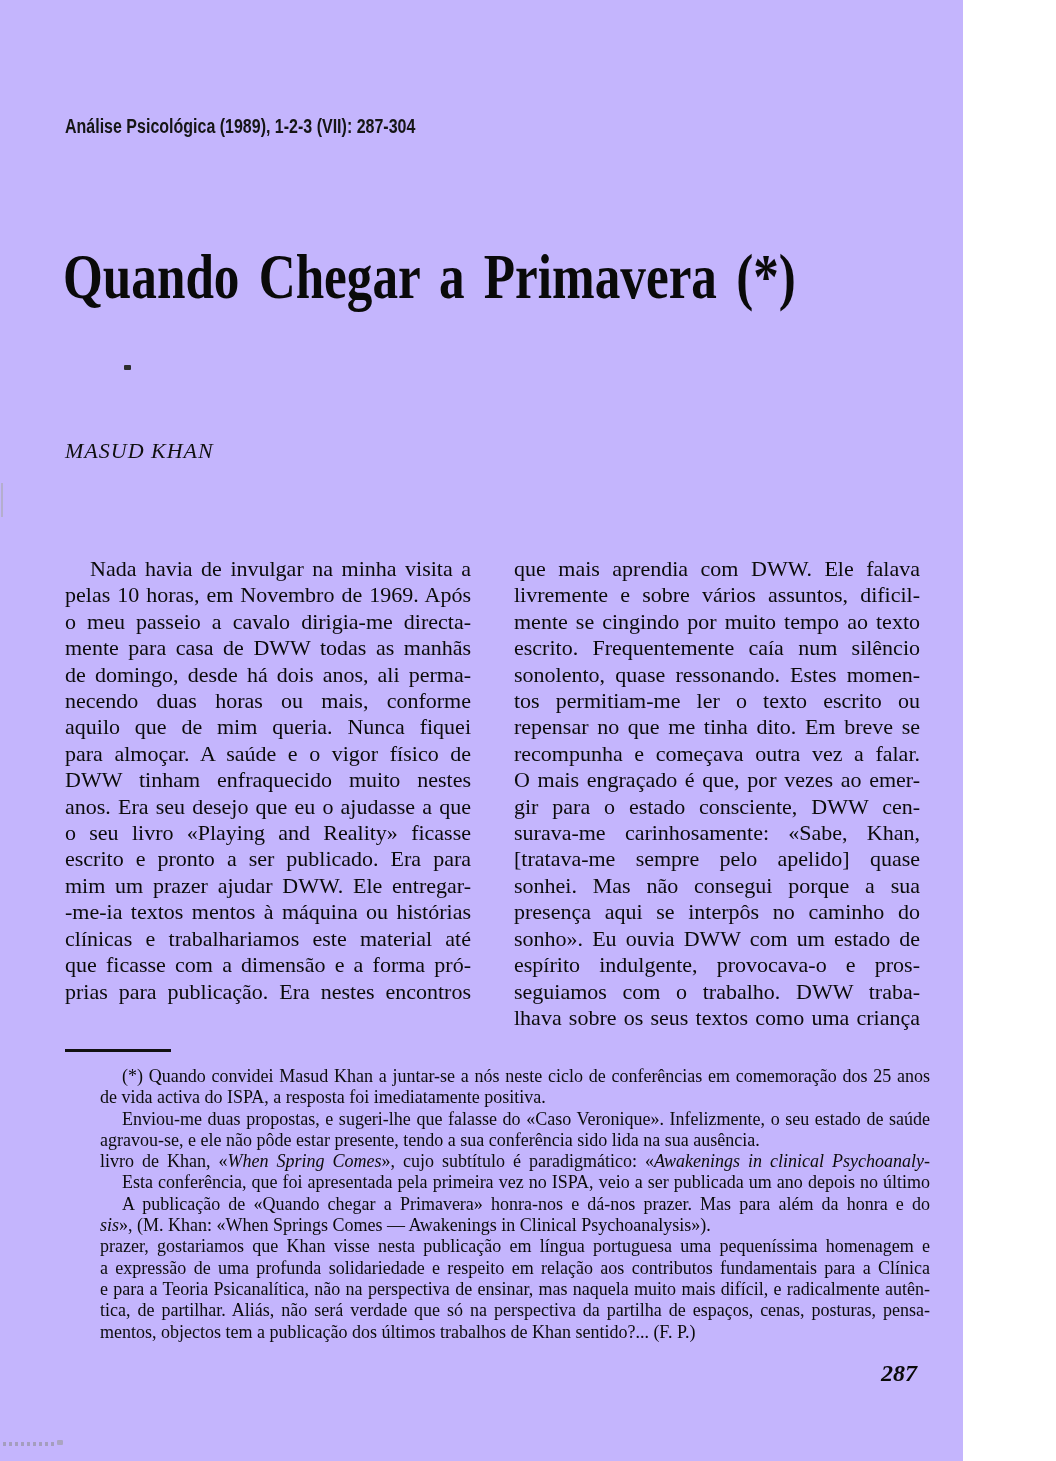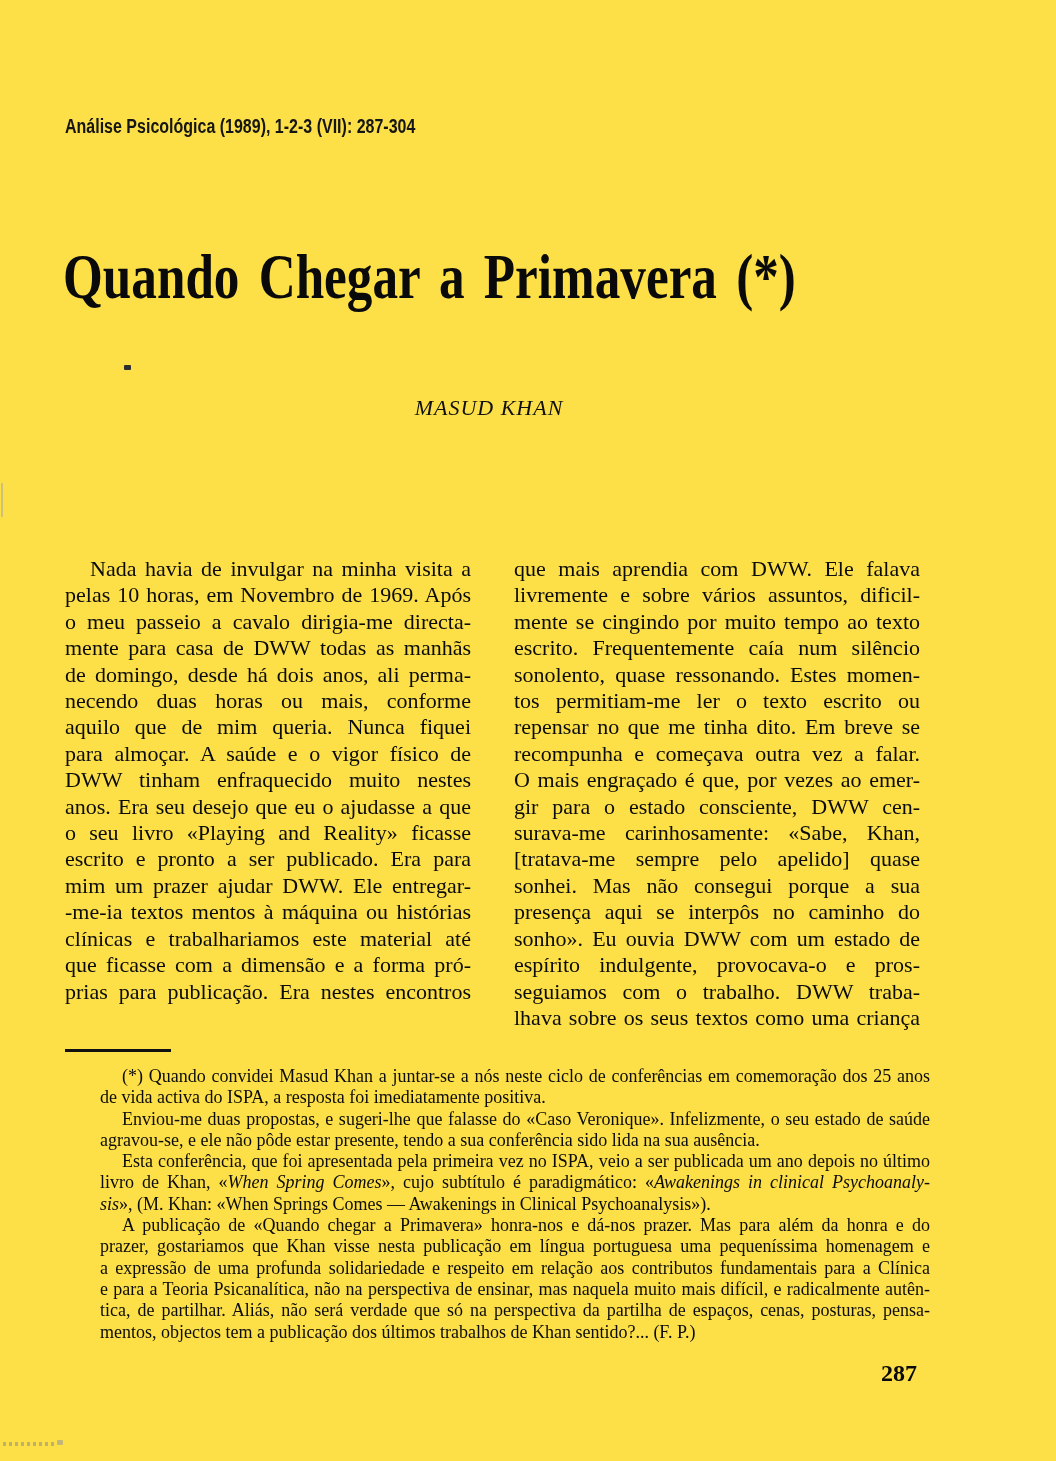--- a/index.html
+++ b/index.html
@@ -1,19 +1,19 @@
 <!DOCTYPE html>
 <html><head>
 <meta charset="utf-8">
 <style>
   html,body{margin:0;padding:0;background:#ffffff;}
   .page{
     position:relative;
-    width:1056px;height:1461px;
-    background:#fde047;
+    width:963px;height:1461px;
+    background:#c4b5fd;
     overflow:hidden;
     font-family:"Liberation Serif", serif;
     color:#0c0c0c;
   }
   
   .header{position:absolute;top:116px;left:65px;}
   .hscale{
     display:inline-block;white-space:nowrap;
     font-family:"Liberation Sans", sans-serif;
     font-weight:700;font-size:20px;line-height:1;
@@ -25,22 +25,22 @@
   .tscale{
     display:inline-block;white-space:nowrap;
     font-family:"Liberation Serif", serif;
     font-weight:700;font-size:64px;line-height:1.05;
     word-spacing:8px;letter-spacing:0px;
     transform:scaleX(0.80);transform-origin:0 0;
     color:#0a0a0a;
   }
   
   .author{
-    position:absolute;top:395px;left:65px;width:848px;
-    text-align:center;font-style:italic;font-size:22px;line-height:1.2;
+    position:absolute;top:438px;left:65px;width:848px;
+    text-align:left;font-style:italic;font-size:22px;line-height:1.2;
     letter-spacing:1px;color:#101010;
   }
   
   .col{
     position:absolute;top:556px;width:406px;
     font-size:22px;line-height:26.4px;
     text-align:justify;color:#0b0b0b;
   }
   .col-left{left:65px;}
   .col-right{left:514px;}
@@ -53,21 +53,21 @@
     font-size:18px;line-height:21.3px;
     text-align:justify;color:#0c0c0c;
   }
   .footnote .line{text-align:justify;text-align-last:justify;margin-left:35px;}
   .footnote .line.indent{padding-left:22px;}
   .footnote .line.last{text-align-last:left;}
   .it{font-style:italic;}
   
   .pagenum{
     position:absolute;top:1360px;left:65px;width:852px;
-    text-align:right;font-weight:700;font-size:24px;
+    text-align:right;font-style:italic;font-weight:700;font-size:24px;
     color:#0a0a0a;
   }
   
   .speck{position:absolute;left:124px;top:365px;width:7px;height:5px;background:#2e2e2e;border-radius:1px;}
   .edge-line{position:absolute;left:1px;top:483px;width:2px;height:34px;background:#a8a8a8;opacity:.55;}
   .smudge-a{
     position:absolute;left:3px;top:1442px;width:52px;height:4px;opacity:.55;
     background:repeating-linear-gradient(90deg,#8a8a8a 0 3px,transparent 3px 6px);
   }
   .smudge-b{position:absolute;left:57px;top:1440px;width:6px;height:5px;background:#9a9a9a;opacity:.6;border-radius:1px;}
@@ -126,24 +126,24 @@
       <div class="line"><span>seguiamos com o trabalho. DWW traba-</span></div>
       <div class="line"><span>lhava sobre os seus textos como uma criança</span></div>
     </div>
 
   <div class="fnrule"></div>
   <div class="footnote">
       <div class="line indent"><span>(*) Quando convidei Masud Khan a juntar-se a nós neste ciclo de conferências em comemoração dos 25 anos</span></div>
       <div class="line last"><span>de vida activa do ISPA, a resposta foi imediatamente positiva.</span></div>
       <div class="line indent"><span>Enviou-me duas propostas, e sugeri-lhe que falasse do «Caso Veronique». Infelizmente, o seu estado de saúde</span></div>
       <div class="line last"><span>agravou-se, e ele não pôde estar presente, tendo a sua conferência sido lida na sua ausência.</span></div>
+      <div class="line"><span>livro de Khan, «</span><span class="it">When Spring Comes</span><span>», cujo subtítulo é paradigmático: «</span><span class="it">Awakenings in clinical Psychoanaly-</span></div>
       <div class="line indent"><span>Esta conferência, que foi apresentada pela primeira vez no ISPA, veio a ser publicada um ano depois no último</span></div>
-      <div class="line"><span>livro de Khan, «</span><span class="it">When Spring Comes</span><span>», cujo subtítulo é paradigmático: «</span><span class="it">Awakenings in clinical Psychoanaly-</span></div>
+      <div class="line indent"><span>A publicação de «Quando chegar a Primavera» honra-nos e dá-nos prazer. Mas para além da honra e do</span></div>
       <div class="line last"><span class="it">sis</span><span>», (M. Khan: «When Springs Comes — Awakenings in Clinical Psychoanalysis»).</span></div>
-      <div class="line indent"><span>A publicação de «Quando chegar a Primavera» honra-nos e dá-nos prazer. Mas para além da honra e do</span></div>
       <div class="line"><span>prazer, gostariamos que Khan visse nesta publicação em língua portuguesa uma pequeníssima homenagem e</span></div>
       <div class="line"><span>a expressão de uma profunda solidariedade e respeito em relação aos contributos fundamentais para a Clínica</span></div>
       <div class="line"><span>e para a Teoria Psicanalítica, não na perspectiva de ensinar, mas naquela muito mais difícil, e radicalmente autên-</span></div>
       <div class="line"><span>tica, de partilhar. Aliás, não será verdade que só na perspectiva da partilha de espaços, cenas, posturas, pensa-</span></div>
       <div class="line last"><span>mentos, objectos tem a publicação dos últimos trabalhos de Khan sentido?... (F. P.)</span></div>
     </div>
 
   <div class="pagenum">287</div>
 
   <div class="speck"></div>

